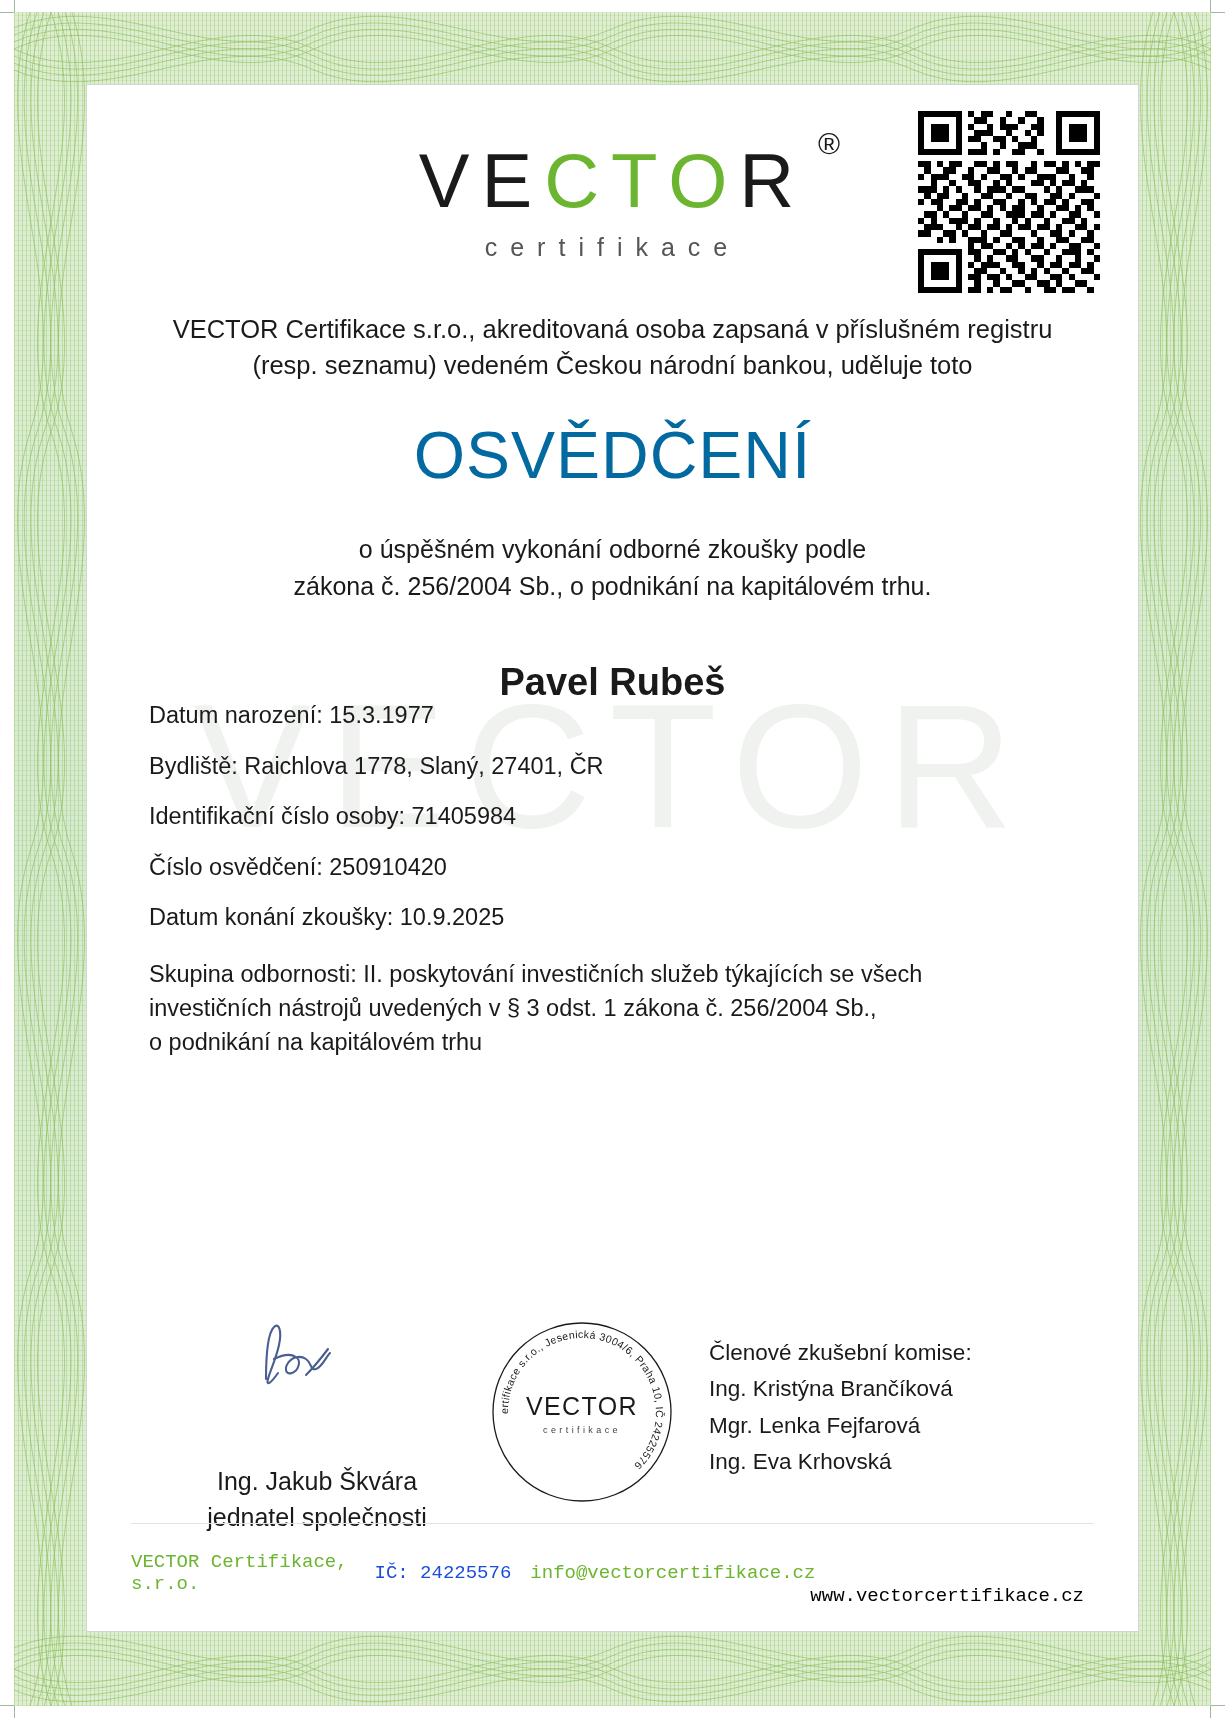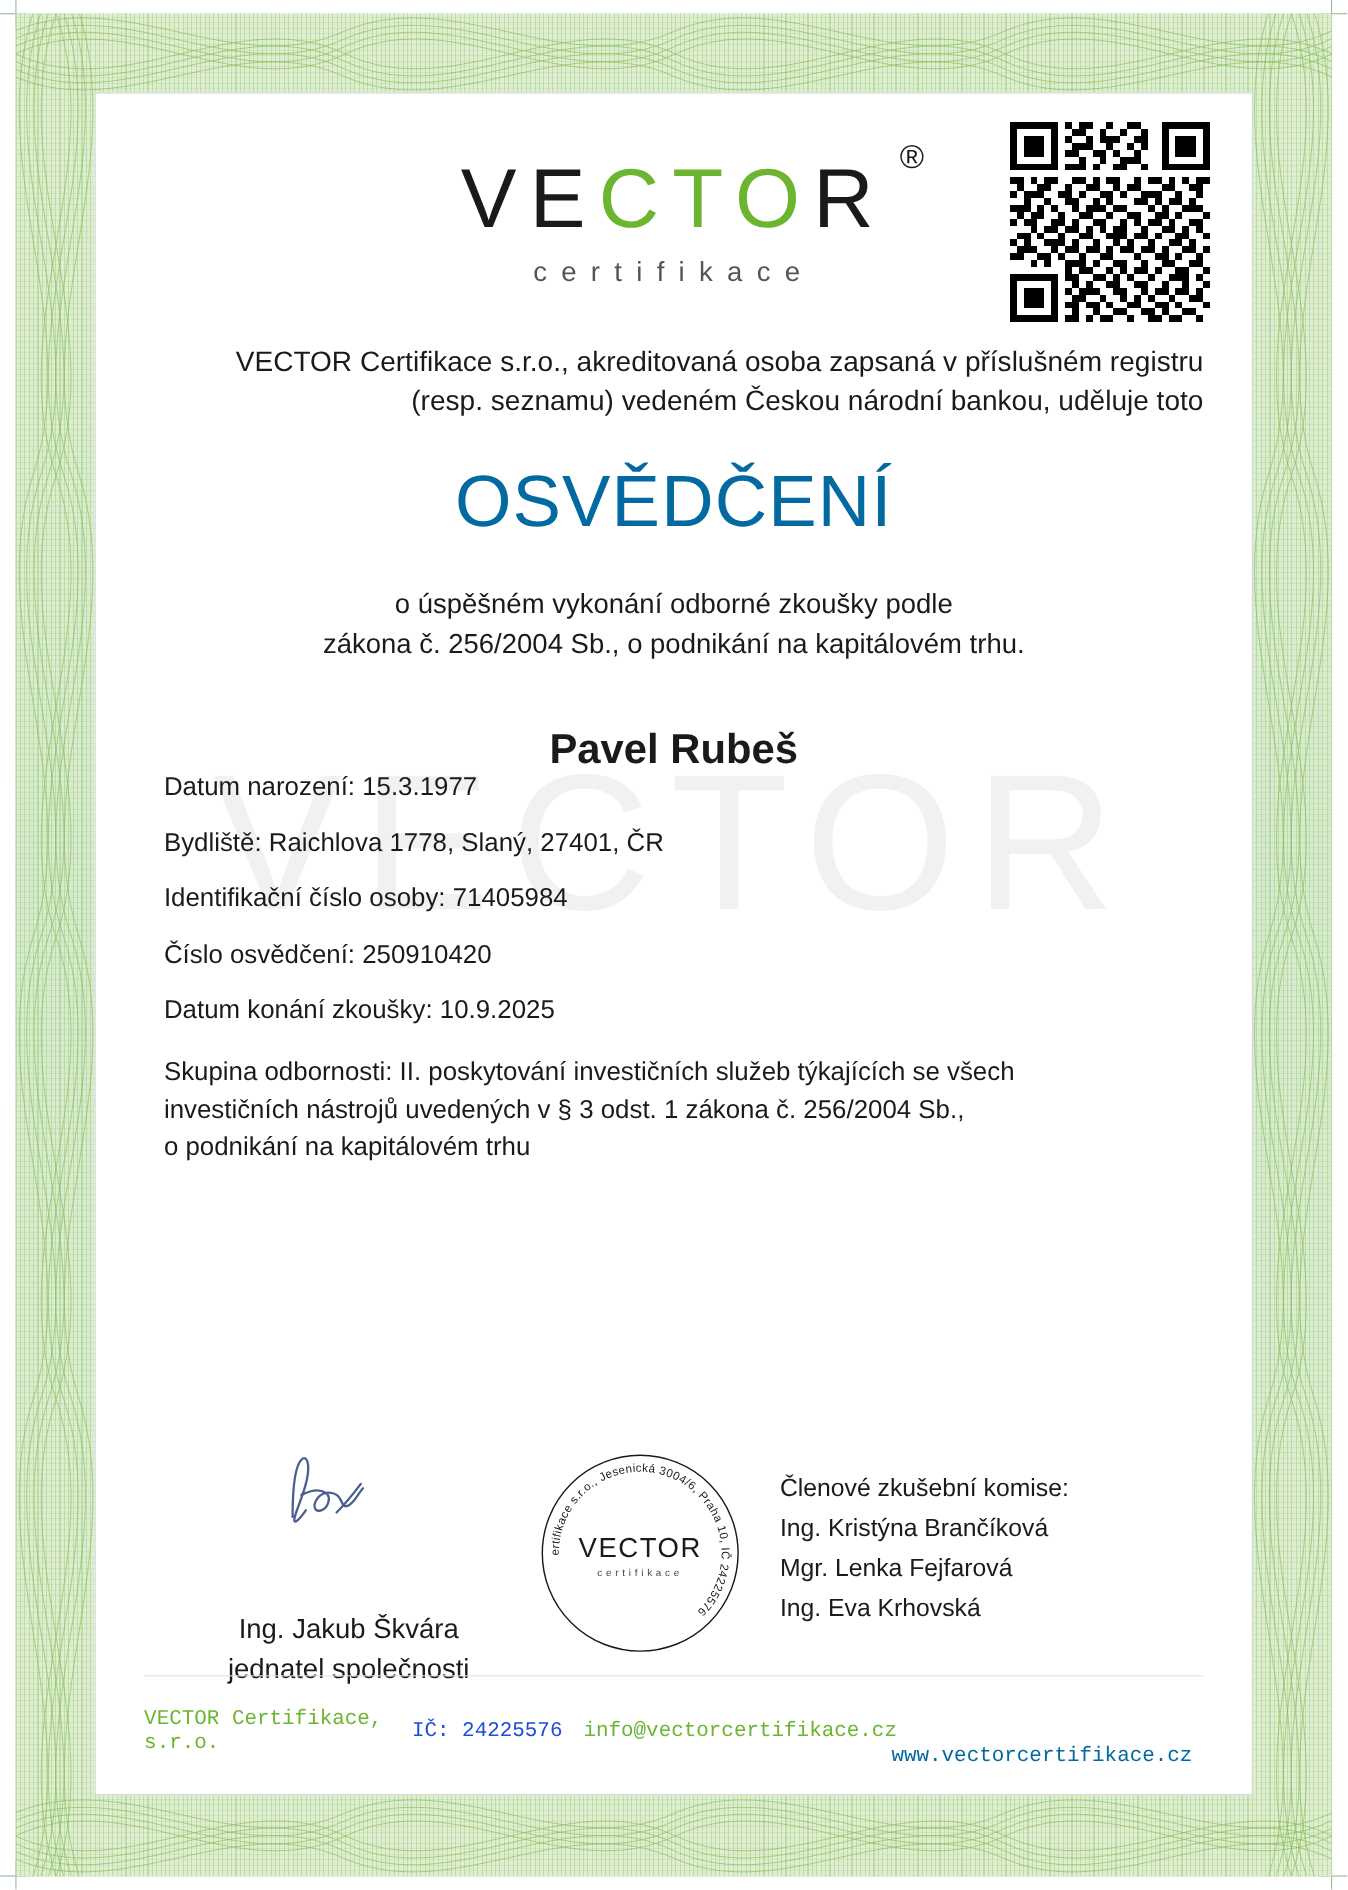--- a/index.html
+++ b/index.html
@@ -121,21 +121,21 @@
   .qr {
     position: absolute;
     right: 38px;
     top: 26px;
     width: 182px;
     height: 182px;
   }
 
   .intro {
     margin-top: 226px;
-    text-align: right;
+    text-align: center;
     font-size: 25.5px;
     line-height: 1.42;
     color: #1a1a1a;
   }
 
   .title {
     margin-top: 34px;
     text-align: center;
     font-size: 66px;
     color: #0369a1;
@@ -211,21 +211,21 @@
     border-top: 1px solid #dfe4df;
     padding-top: 14px;
     font-size: 19px;
     display: flex;
     align-items: center;
     font-family: Liberation Mono, monospace;
   }
   .footer .f1 { color: #6cb530; width: 250px; }
   .footer .f2 { color: #1d4ed8; width: 160px; }
   .footer .f3 { color: #6cb530; width: 280px; }
-  .footer .f4 { color: #0369a1; flex: 1; text-align: left; padding-right: 10px; margin-top: 47px;}
+  .footer .f4 { color: #000000; flex: 1; text-align: left; padding-right: 10px; margin-top: 47px;}
 </style>
 </head>
 <body>
 
 <div class="page">
 
   <div class="crop-marks">
     <span class="cm-v" style="left:14px; top:0;"></span>
     <span class="cm-v" style="right:14px; top:0;"></span>
     <span class="cm-v" style="left:14px; bottom:0;"></span>

